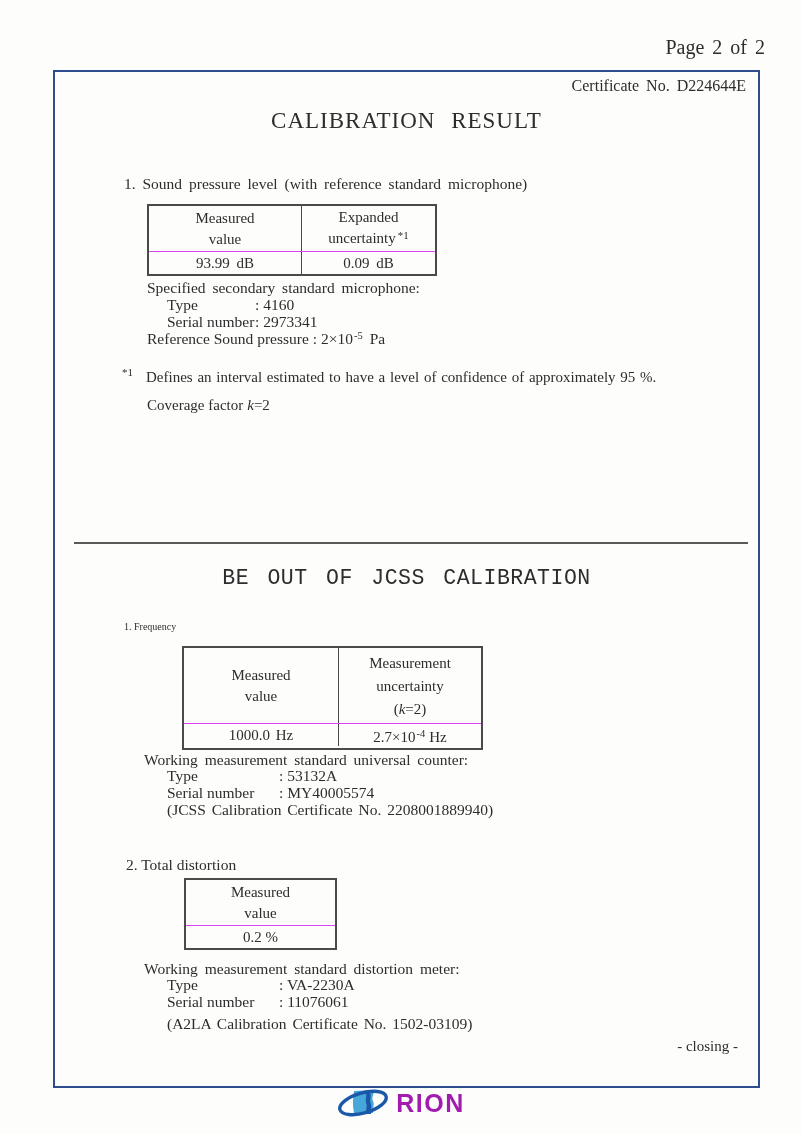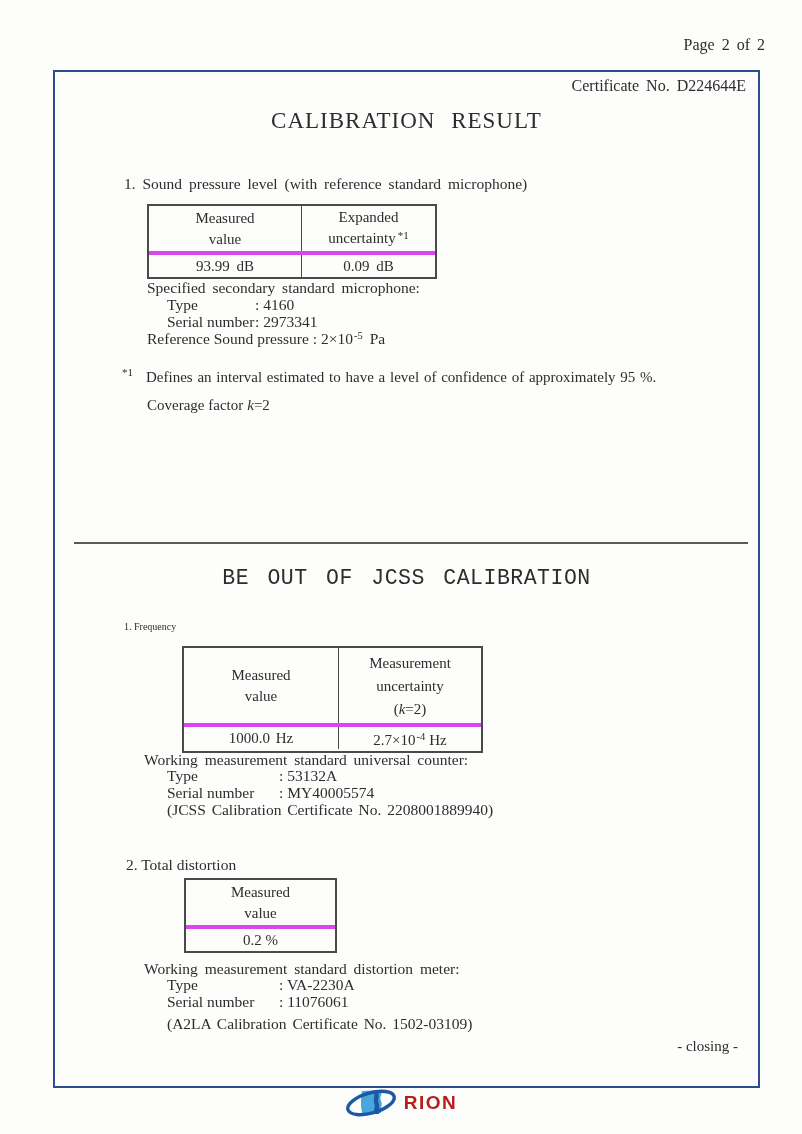--- a/index.html
+++ b/index.html
@@ -1,29 +1,29 @@
 <!DOCTYPE html>
 <html><head>
 <meta charset="utf-8">
 <style>
   html,body{margin:0;padding:0;background:#ffffff;}
   .page{position:relative;width:802px;height:1134px;background:#fdfdfc;overflow:hidden;
         font-family:"Liberation Serif","DejaVu Serif",serif;color:#2d2d2d;}
-  .page-num{position:absolute;top:36px;right:37px;font-size:16px;word-spacing:3px;}
+  .page-num{position:absolute;top:36px;right:37px;font-size:20px;word-spacing:3px;}
   .frame{position:absolute;left:53px;top:62px;width:703px;height:1014px;border:2px solid #2e4d8e;margin-top:8px;}
   .cert-no{position:absolute;top:5px;right:12px;font-size:16px;word-spacing:3px;}
   .doc-title{position:absolute;top:36px;left:0;width:100%;text-align:center;font-size:23px;
              word-spacing:9px;letter-spacing:1px;}
   .h-sound{position:absolute;left:69px;top:103px;font-size:15.5px;word-spacing:3px;}
 
   .tbl{position:absolute;border:2px solid #4a4a4a;background:transparent;}
   .tbl .hrow{display:flex;}
   .tbl .cell{text-align:center;font-size:15px;}
   .tbl .divr{border-right:1px solid #4a4a4a;}
-  .tbl .vrow{display:flex;border-top:4px solid #d946ef;}
+  .tbl .vrow{display:flex;border-top:1px solid #d946ef;}
   .hc{display:flex;flex-direction:column;justify-content:center;line-height:21px;}
 
   .tbl1{left:92px;top:132px;width:286px;}
   .tbl1 .hrow{height:45px;}
   .tbl1 .c1{width:152px;}
   .tbl1 .c2{flex:1;}
   .tbl1 .vrow .cell{height:22px;line-height:22px;word-spacing:3px;}
 
   .spec-intro{position:absolute;font-size:15.5px;word-spacing:3px;white-space:nowrap;}
   .spec-rows{position:absolute;font-size:15.5px;white-space:nowrap;}
@@ -57,21 +57,21 @@
   .tbl3{left:129px;top:806px;width:149px;}
   .tbl3 .hrow{height:45px;}
   .tbl3 .c1{width:100%;}
   .tbl3 .vrow .cell{height:22px;line-height:22px;width:100%;}
 
   .closing{position:absolute;right:20px;top:966px;font-size:15px;}
 
   .logo-row{position:absolute;top:1084px;left:0;width:100%;display:flex;align-items:center;
             justify-content:center;gap:5px;}
   .logo-text{font-family:"Liberation Sans","DejaVu Sans",sans-serif;font-weight:bold;
-             font-size:19px;color:#b91c1c;letter-spacing:1.5px;}
+             font-size:25px;color:#a21caf;letter-spacing:1.5px;}
 </style>
 </head>
 <body>
 
 <div class="page">
 
   <div class="page-num">Page 2 of 2</div>
 
   <div class="frame">
 

